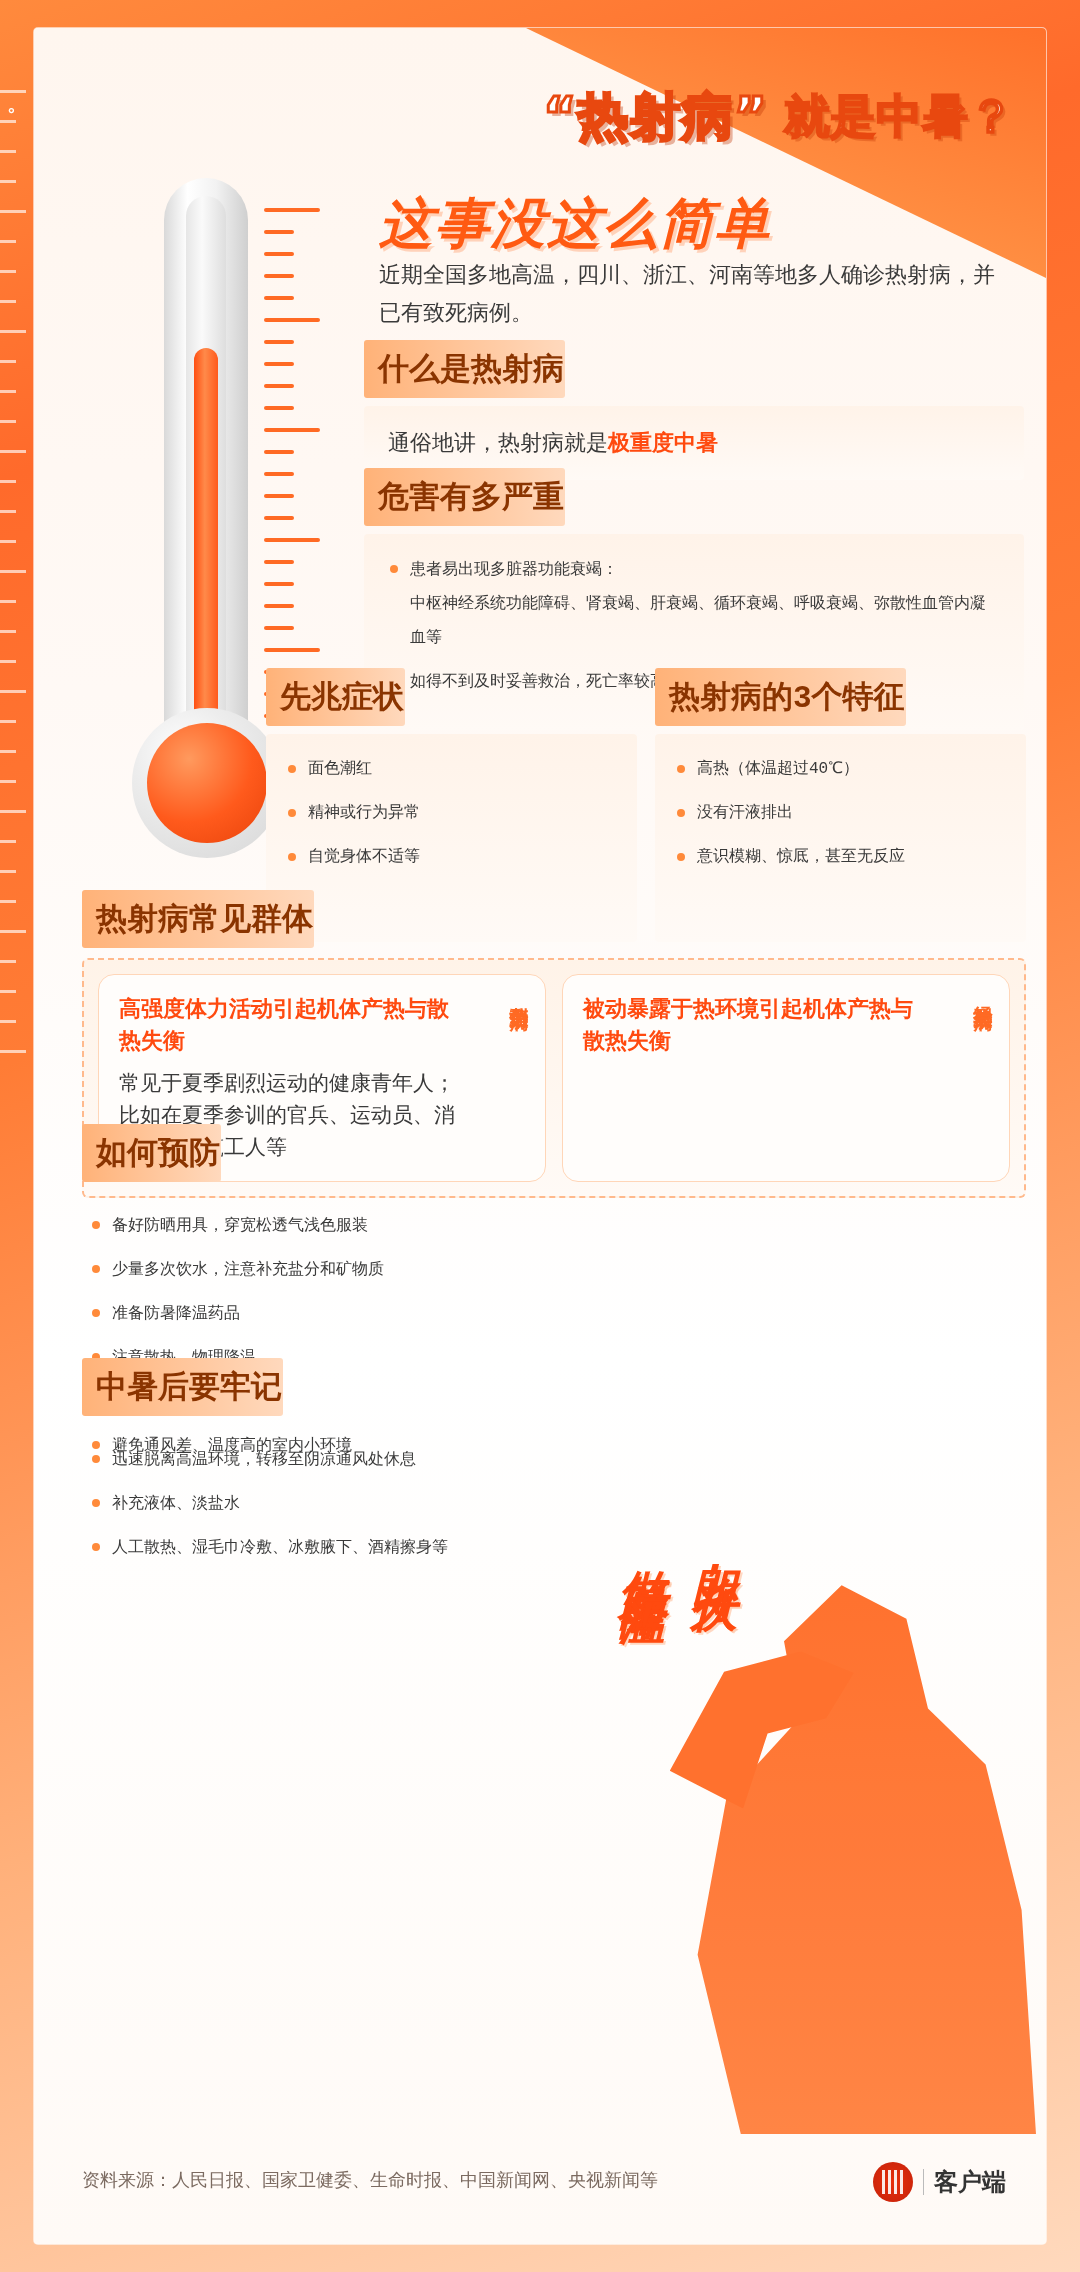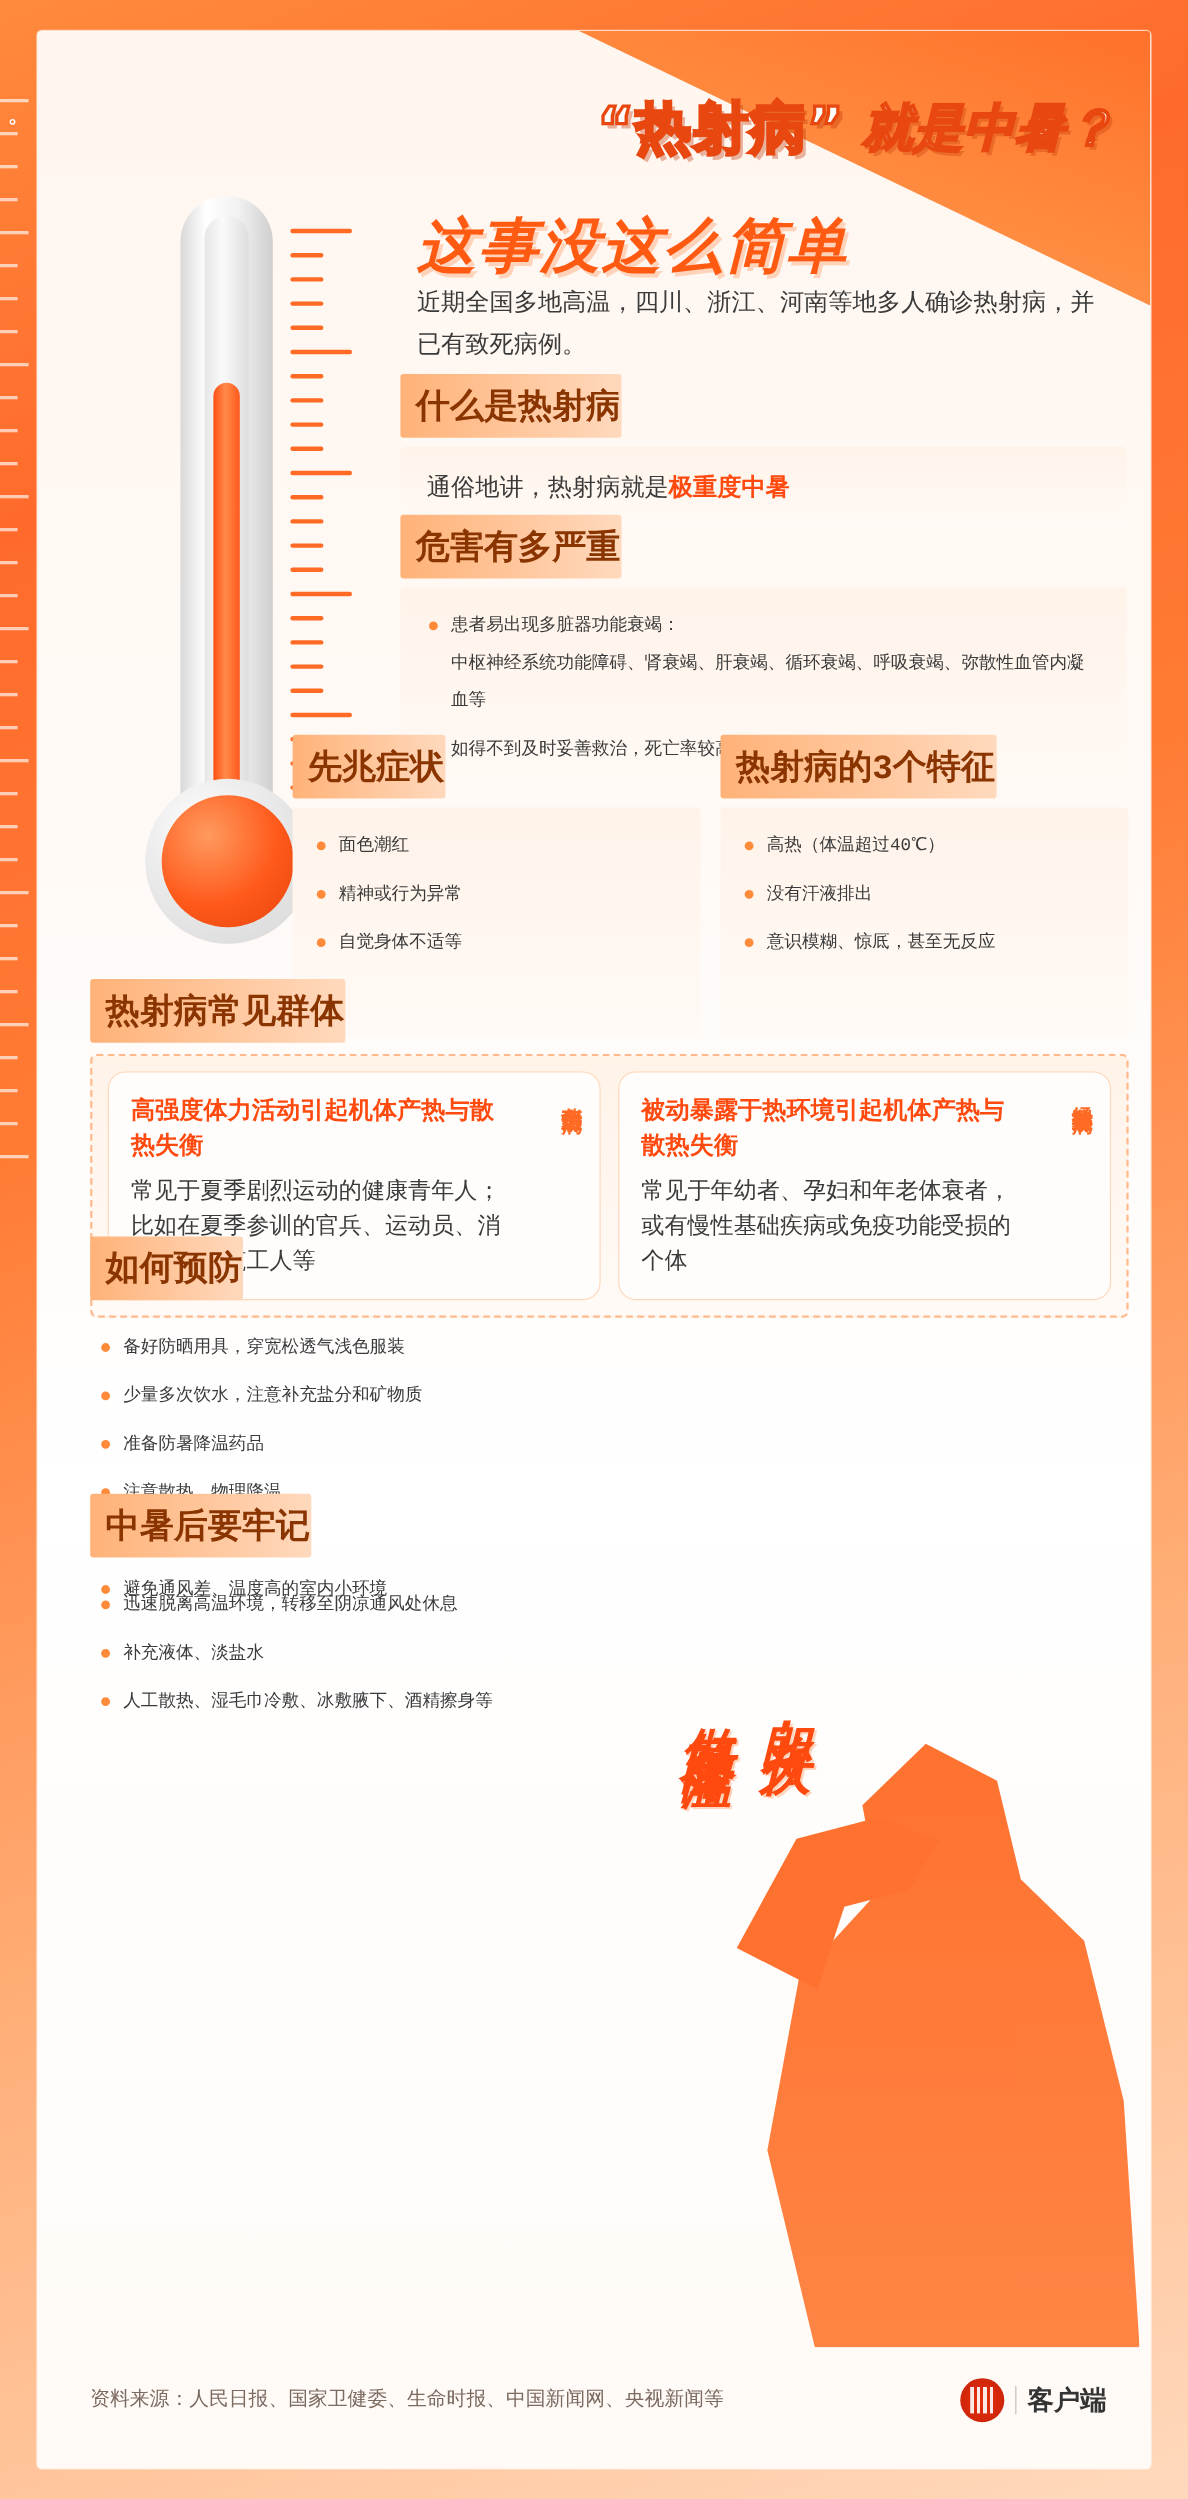--- a/index.html
+++ b/index.html
@@ -50,21 +50,21 @@
     display:flex;align-items:center;justify-content:flex-end;gap:6px;
   }
   .hl-quote{
     font-size:51px;font-weight:bold;color:#fff;
     -webkit-text-stroke:3px #e8480f;
     text-shadow:4px 4px 0 rgba(190,50,0,.35);
     letter-spacing:1px;
     font-family:"DejaVu Sans","Liberation Sans",sans-serif;
   }
   .hl-sub{
-    font-size:46px;font-weight:bold;color:#fff;font-style:italic;
+    font-size:46px;font-weight:bold;color:#fff;
     -webkit-text-stroke:2px #e8480f;
     text-shadow:3px 3px 0 rgba(190,50,0,.3);
     margin-left:10px;
   }
   .subhead{
     position:absolute;left:345px;top:160px;
     font-size:54px;font-weight:bold;color:#ff5a12;font-style:italic;
     letter-spacing:2px;
     text-shadow:3px 3px 0 rgba(255,180,140,.55);
   }
@@ -321,21 +321,20 @@
     <div class="groups">
       <div class="sec-title">热射病常见群体</div>
       <div class="dashed">
         <div class="gcard">
           <h4>高强度体力活动引起机体产热与散热失衡</h4>
           <p>常见于夏季剧烈运动的健康青年人；比如在夏季参训的官兵、运动员、消防员、建筑工人等</p>
           <div class="vtag">劳力型热射病</div>
         </div>
         <div class="gcard">
           <h4>被动暴露于热环境引起机体产热与散热失衡</h4>
-          <p>常见于年幼者、孕妇和年老体衰者，或有慢性基础疾病或免疫功能受损的个体</p>
           <div class="vtag">经典型热射病</div>
         </div>
       </div>
     </div>
 
     <div class="prevent">
       <div class="sec-title">如何预防</div>
       <div class="body">
         <div class="bullet">备好防晒用具，穿宽松透气浅色服装</div>
         <div class="bullet">少量多次饮水，注意补充盐分和矿物质</div>

